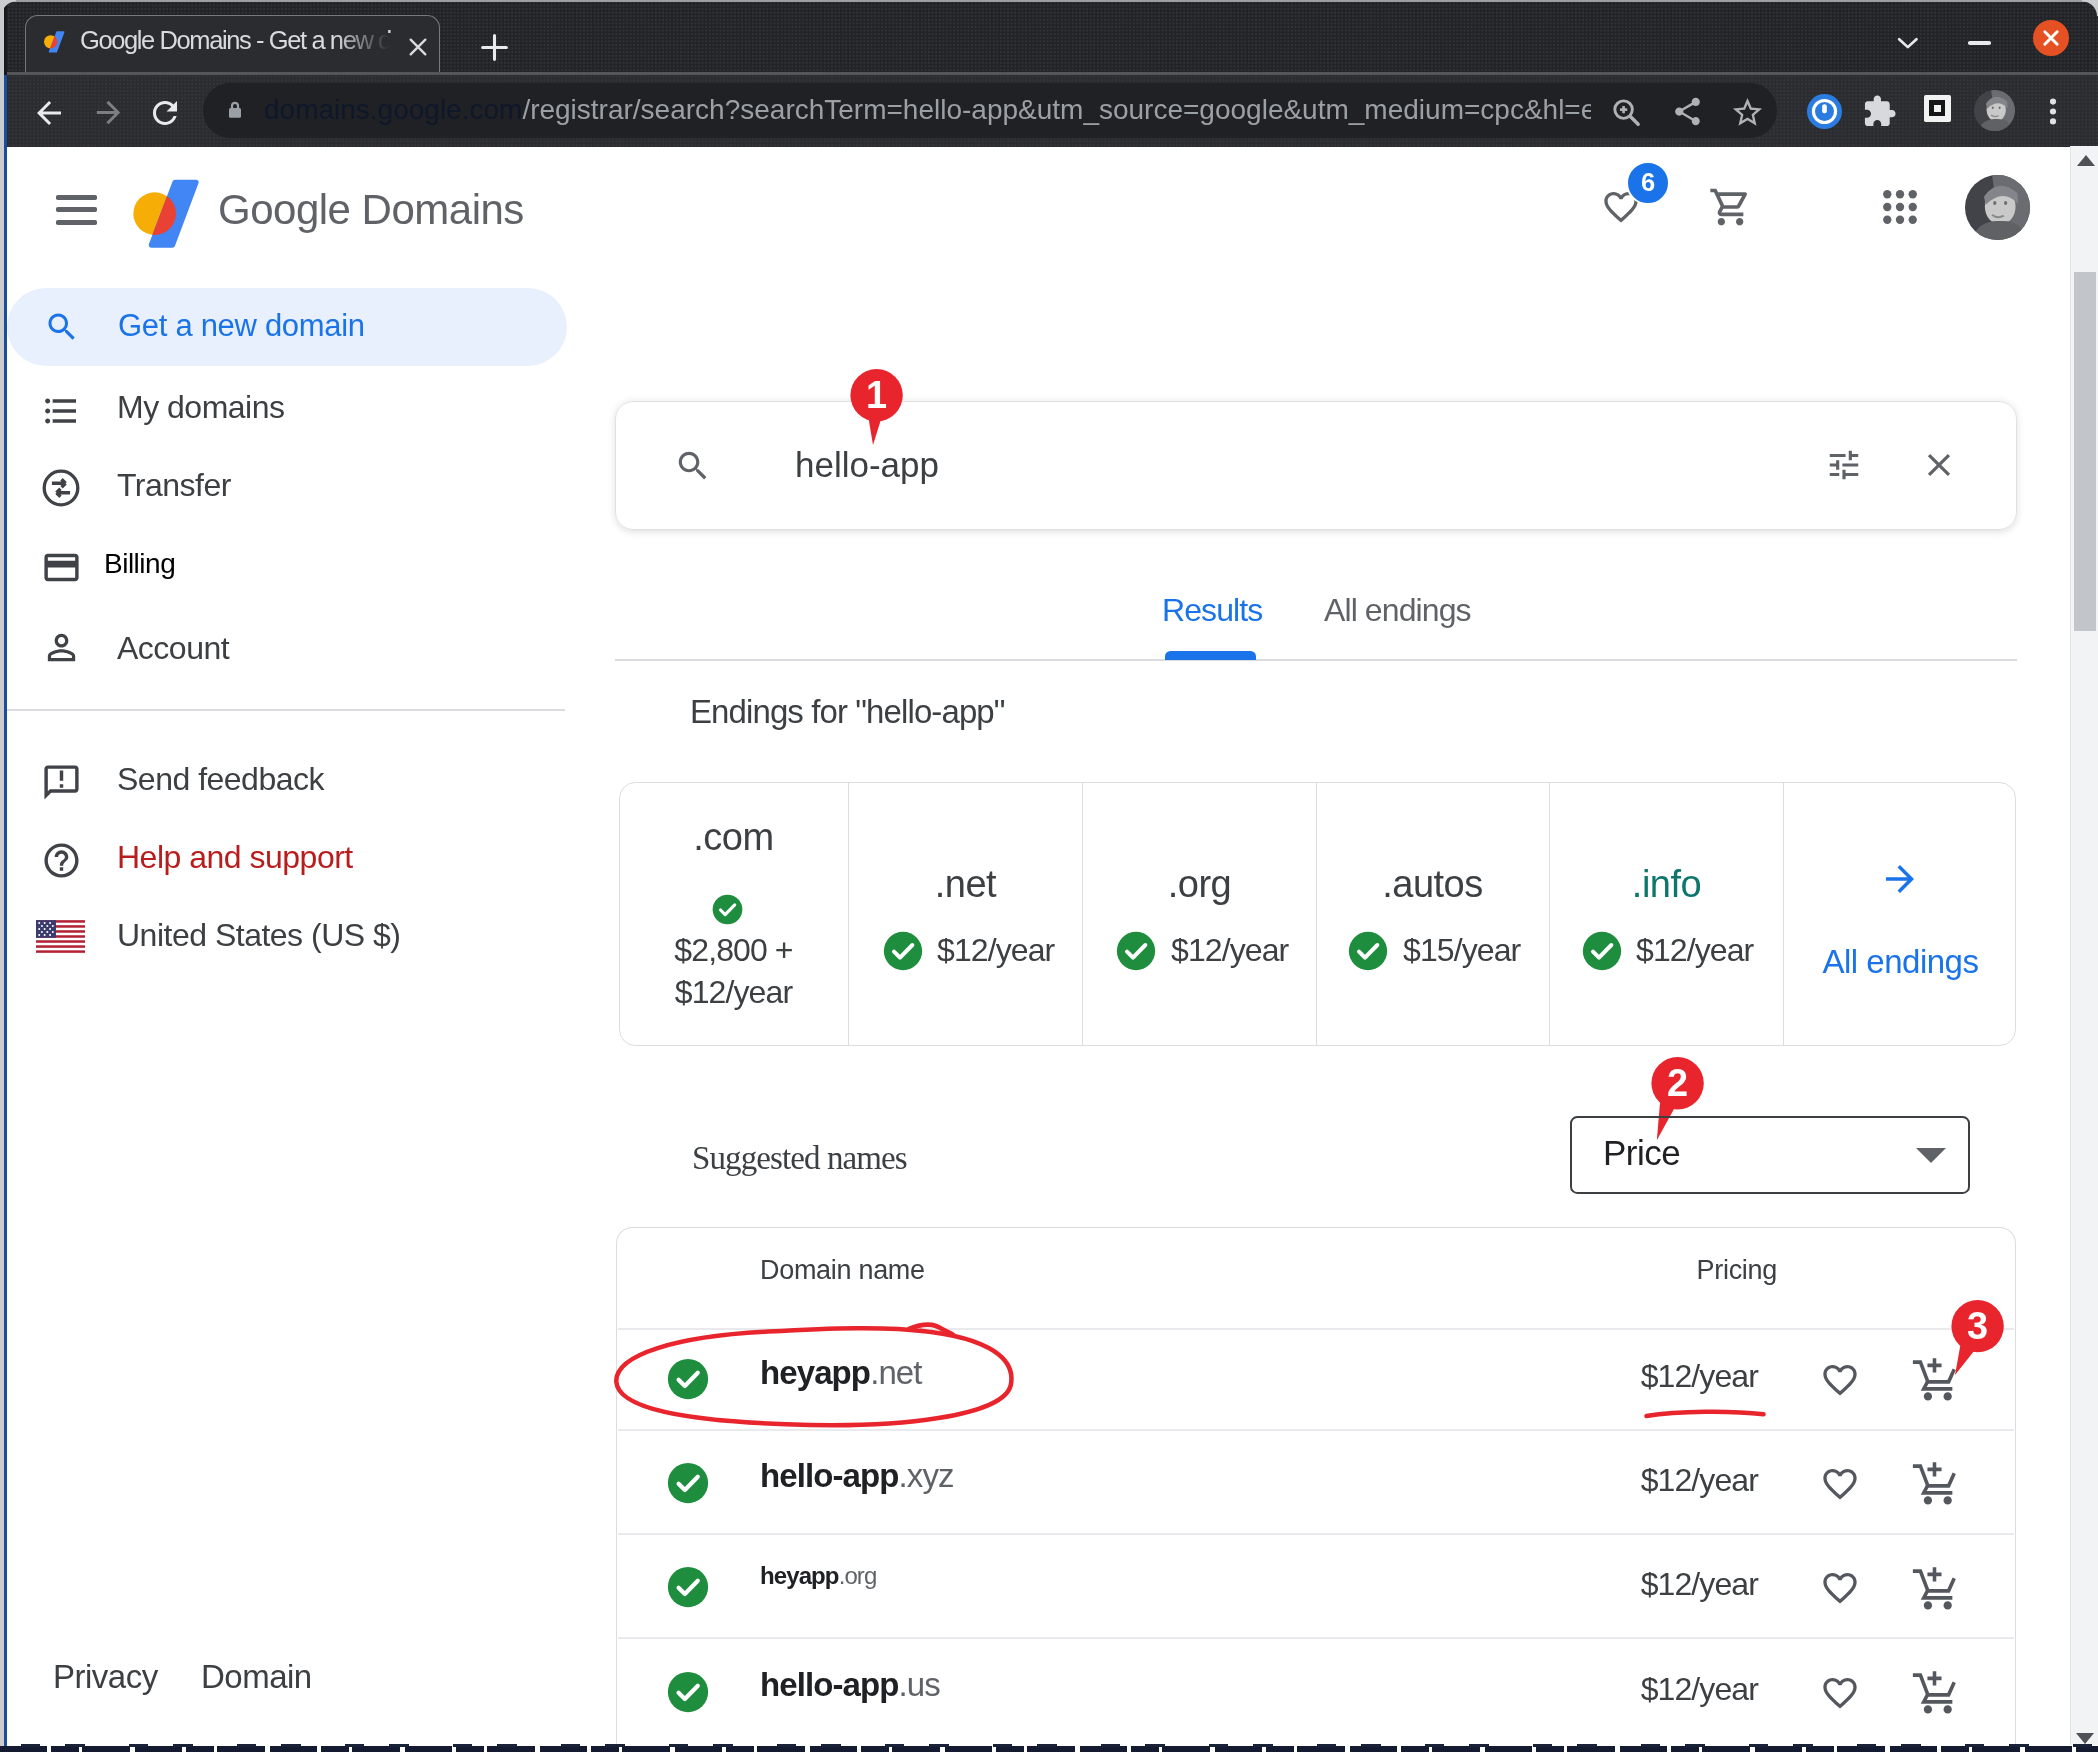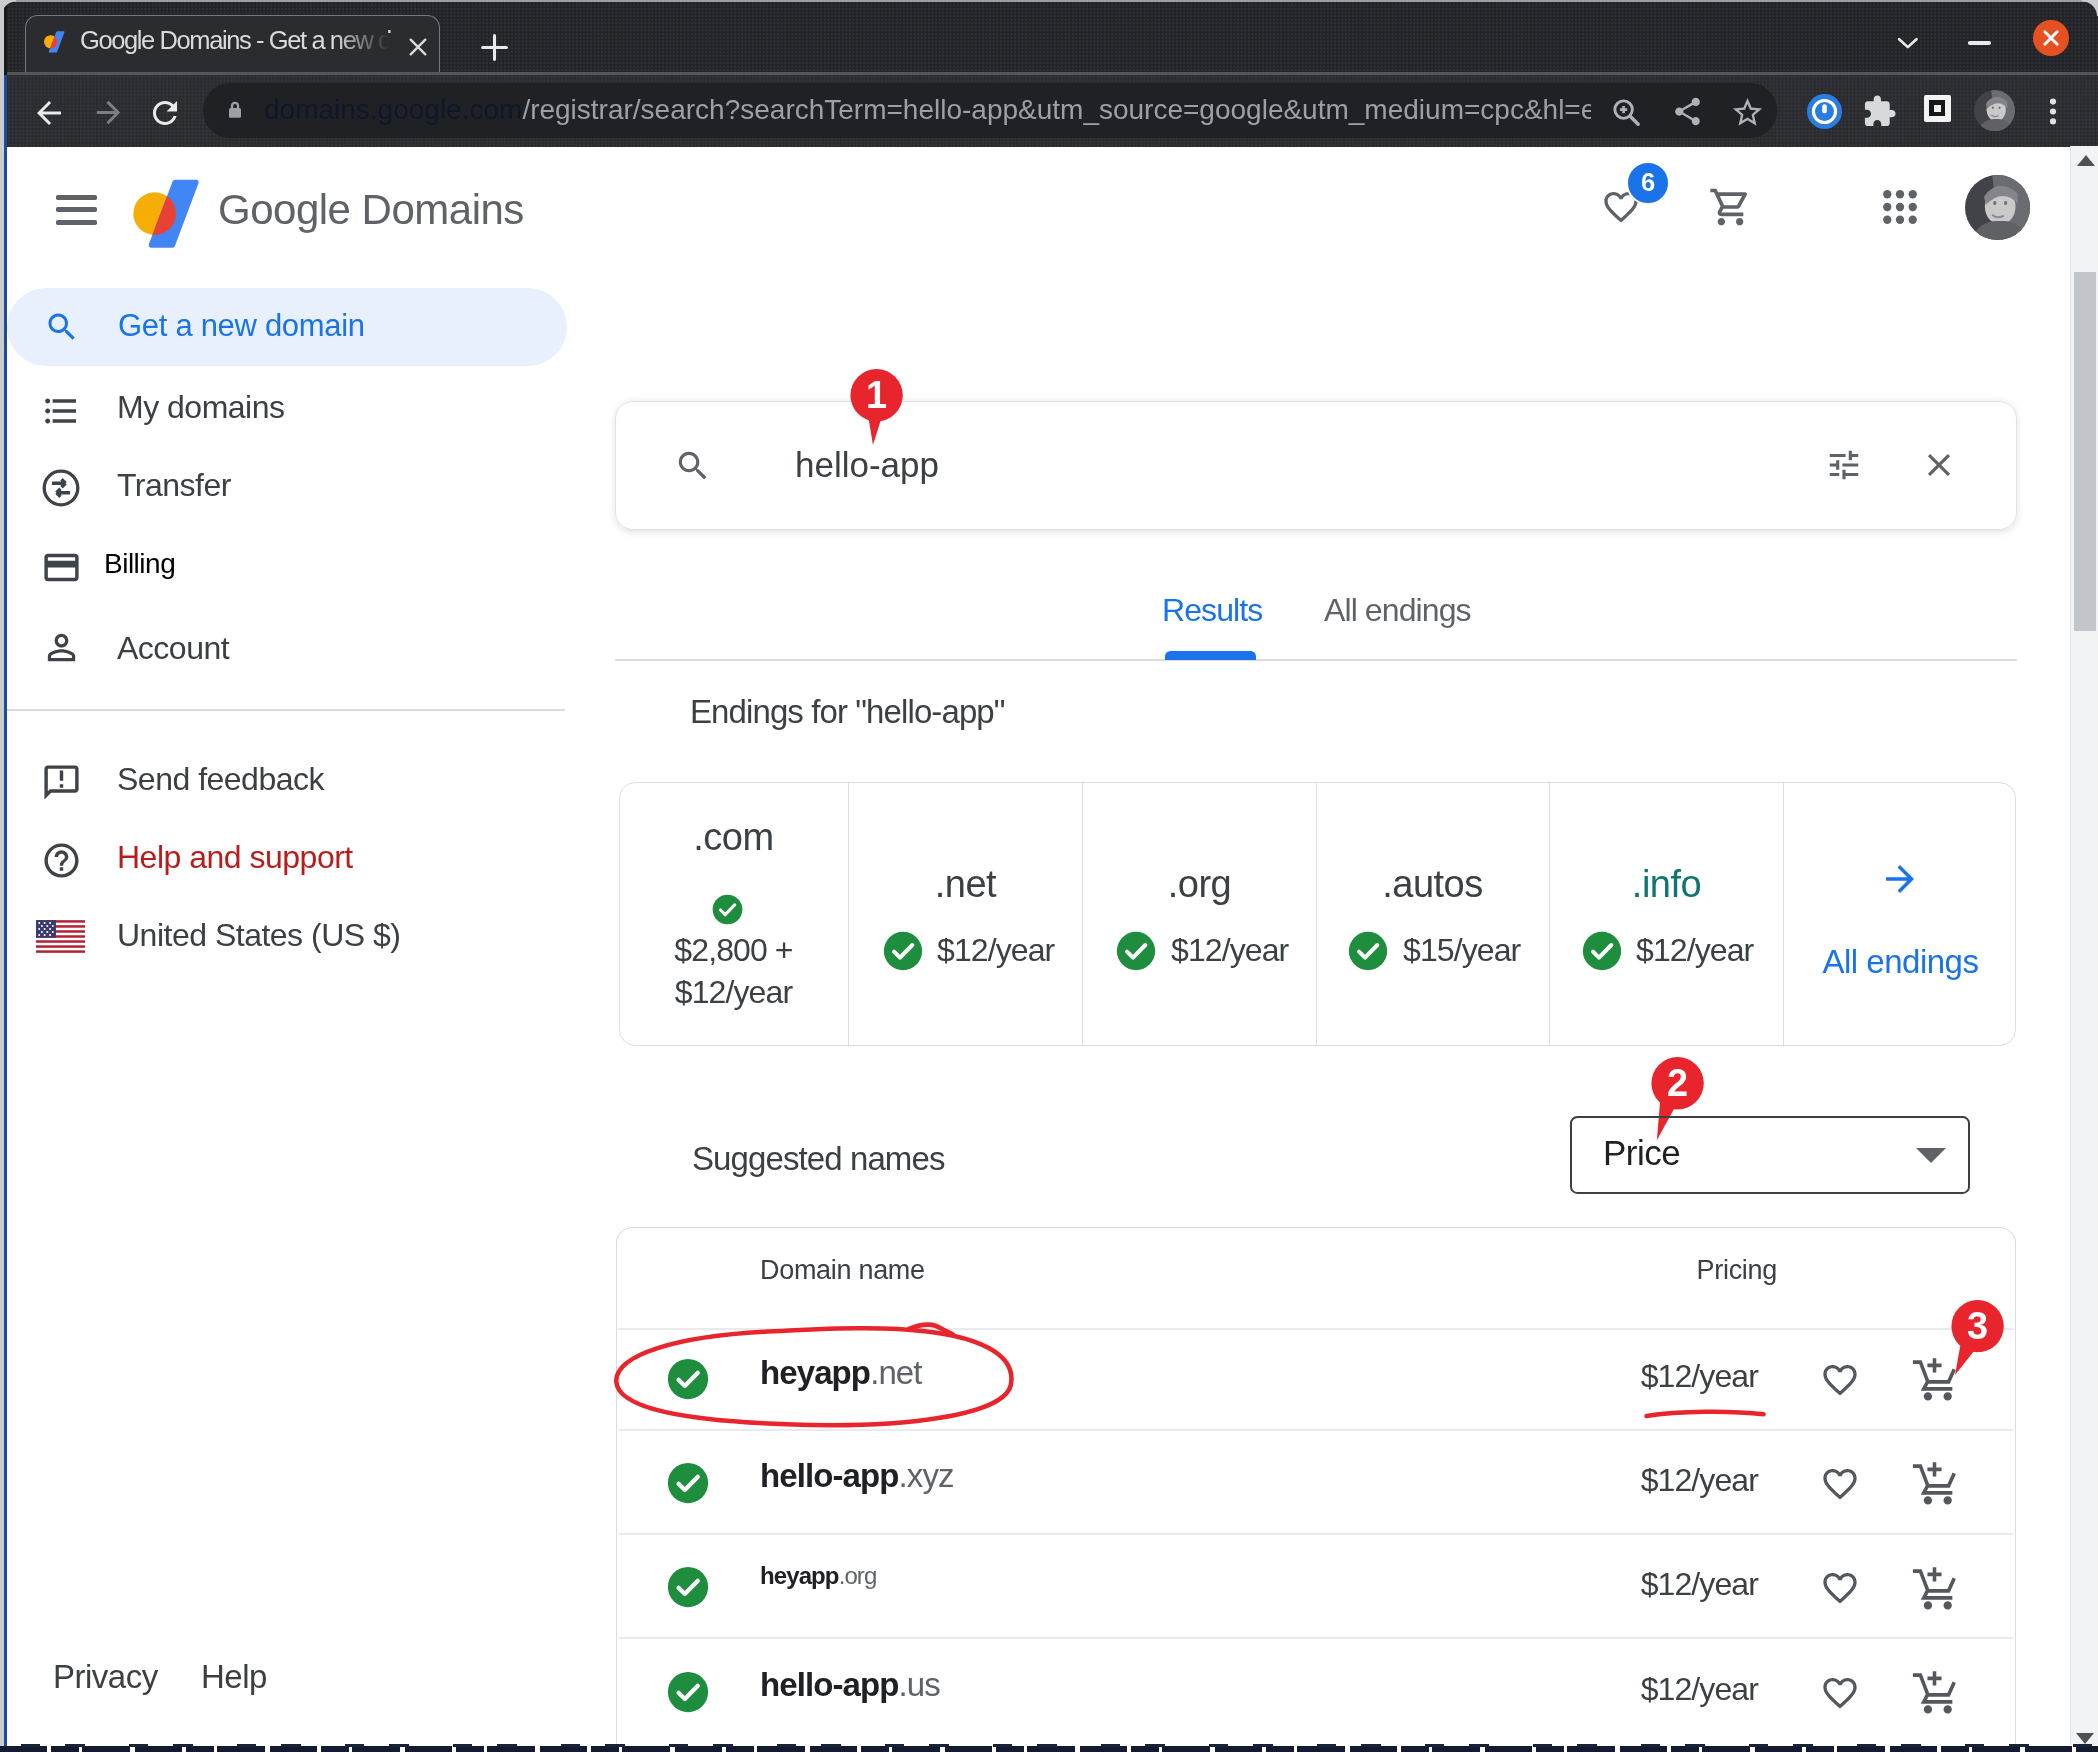--- a/index.html
+++ b/index.html
@@ -255,21 +255,21 @@
         <circle cx="18.5" cy="13.1" r="1.1"></circle>
         <circle cx="3.5" cy="16.4" r="1.1"></circle>
         <circle cx="9.5" cy="16.4" r="1.1"></circle>
         <circle cx="15.5" cy="16.4" r="1.1"></circle>
       </g>
     </svg>
   </div>
 <div class="abs" style="left:117px;top:917px;font-size:32px;color:#3c4043;letter-spacing:-0.5px;">United States (US $)</div>
 
 <div class="abs" style="left:53px;top:1658px;font-size:33px;color:#3c4043;letter-spacing:-0.5px;">Privacy</div>
-<div class="abs" style="left:201px;top:1658px;font-size:33px;color:#3c4043;letter-spacing:-0.5px;">Help</div>
+<div class="abs" style="left:201px;top:1658px;font-size:33px;color:#3c4043;letter-spacing:-0.5px;">Domain</div>
 
 <div class="abs" style="left:615px;top:401px;width:1402px;height:129px;border-radius:18px;border:1.8px solid #dfe1e5;box-shadow:0 1.8px 7.3px rgba(60,64,67,0.16);"></div>
 <svg class="abs" style="left:674px;top:447px;" width="38" height="38" viewBox="0 0 24 24">
     <path d="M15.5 14h-.79l-.28-.27C15.41 12.59 16 11.11 16 9.5 16 5.91 13.09 3 9.5 3S3 5.91 3 9.5 5.91 16 9.5 16c1.61 0 3.09-.59 4.23-1.57l.27.28v.79l5 4.99L20.49 19l-4.99-5zm-6 0C7.01 14 5 11.99 5 9.5S7.01 5 9.5 5 14 7.01 14 9.5 11.99 14 9.5 14z" fill="#5f6368"></path>
   </svg>
 <div class="abs" style="left:795px;top:445px;font-size:35px;color:#3c4043;">hello-app</div>
 
 <svg class="abs" style="left:1825px;top:446px;" width="38" height="38" viewBox="0 0 24 24">
     <path d="M3 17v2h6v-2H3zM3 5v2h10V5H3zm10 16v-2h8v-2h-8v-2h-2v6h2zM7 9v2H3v2h4v2h2V9H7zm14 4v-2H11v2h10zm-6-4h2V7h4V5h-4V3h-2v6z" fill="#5f6368"></path>
   </svg>
@@ -352,21 +352,21 @@
 <div class="abs" style="left:1784px;top:943px;width:233px;text-align:center;font-size:33px;font-weight:500;color:#1a73e8;letter-spacing:-0.5px;">All endings</div>
 
 <div class="abs" id="balloon2" style="left:1646px;top:1054px;">
     <svg width="65" height="91" viewBox="0 0 72 100">
       <circle cx="35" cy="32" r="29" fill="#e8252d"></circle>
       <path d="M16 48 L12 95 L33 57 Z" fill="#e8252d"></path>
       <text x="35" y="46" font-family="Liberation Sans, sans-serif" font-size="42" font-weight="bold" fill="#fff" text-anchor="middle">2</text>
     </svg>
   </div>
 
-<div class="abs" style="left:692px;top:1140px;font-size:33px;font-weight:500;color:#3c4043;letter-spacing:-0.9px;">Suggested names</div>
+<div class="abs" style="left:692px;top:1140px;font-size:33px;font-weight:500;color:#3c4043;letter-spacing:-0.9px;font-family:Liberation Serif, serif;">Suggested names</div>
 
 <div class="abs" style="left:1570px;top:1116px;width:400px;height:78px;border:2.7px solid #3c4043;border-radius:7.3px;"></div>
 <div class="abs" style="left:1603px;top:1133px;font-size:35px;color:#202124;letter-spacing:-0.5px;">Price</div>
 <div class="abs" style="left:1916px;top:1148px;width:0;height:0;border-left:15.5px solid transparent;border-right:15.5px solid transparent;border-top:15.5px solid #5f6368;"></div>
 
 <div class="abs" style="left:616px;top:1227px;width:1400px;height:518px;border:1.8px solid #dadce0;border-bottom:none;border-radius:16.4px 16.4px 0 0;"></div>
 <div class="abs" style="left:760px;top:1255px;font-size:27px;color:#3c4043;letter-spacing:-0.3px;">Domain name</div>
 <div class="abs" style="left:1573px;top:1255px;width:204px;text-align:right;font-size:27px;color:#3c4043;letter-spacing:-0.3px;">Pricing</div>
 <div class="abs" style="left:618px;top:1328px;width:1396px;height:1.8px;background:#e8eaed;"></div>
 <div class="abs" style="left:618px;top:1429px;width:1396px;height:1.8px;background:#e8eaed;"></div>

